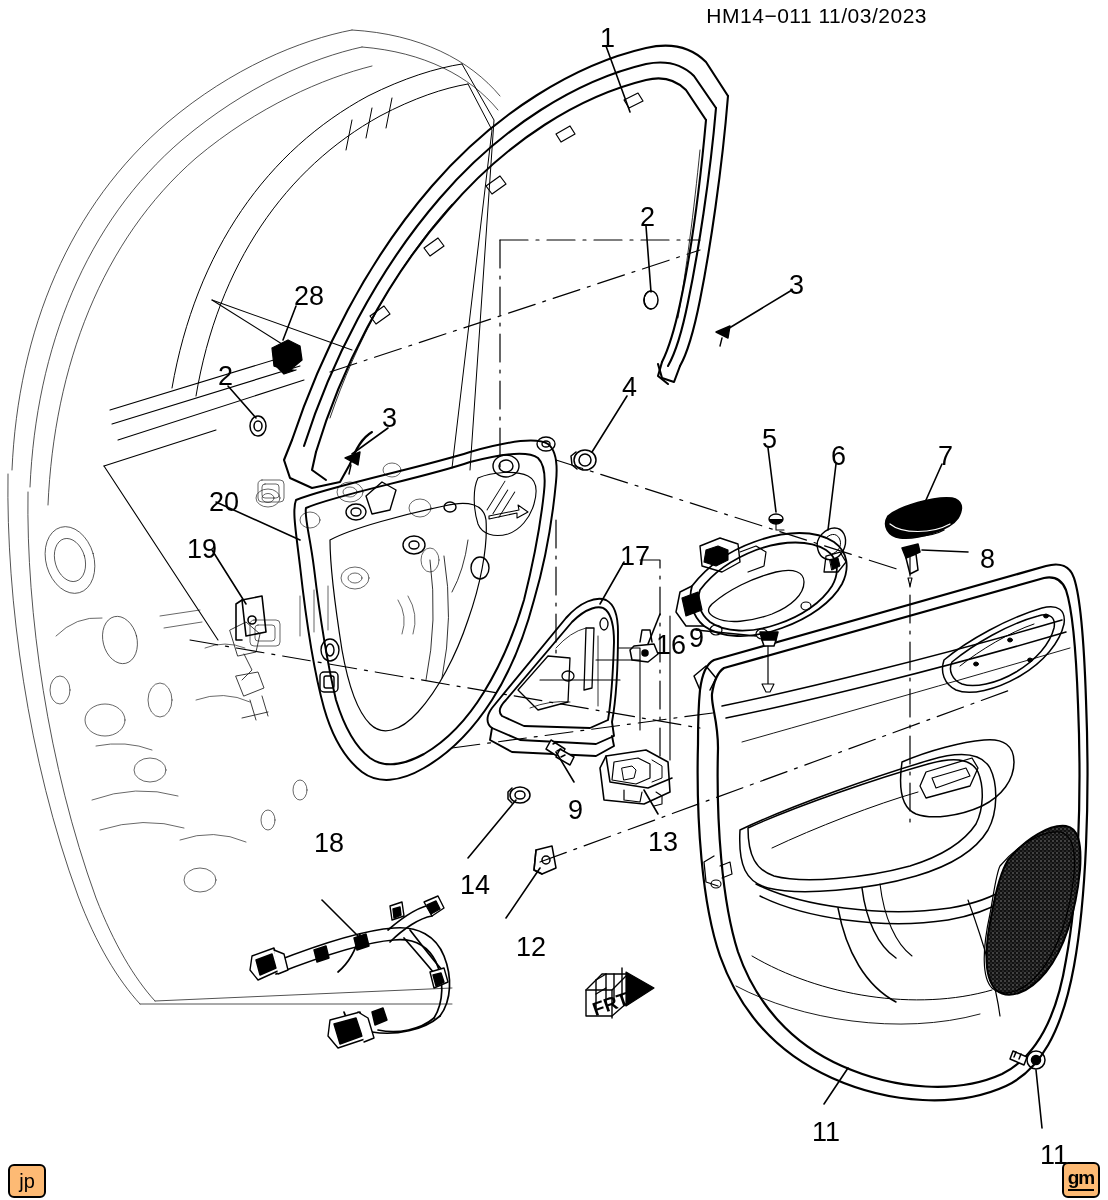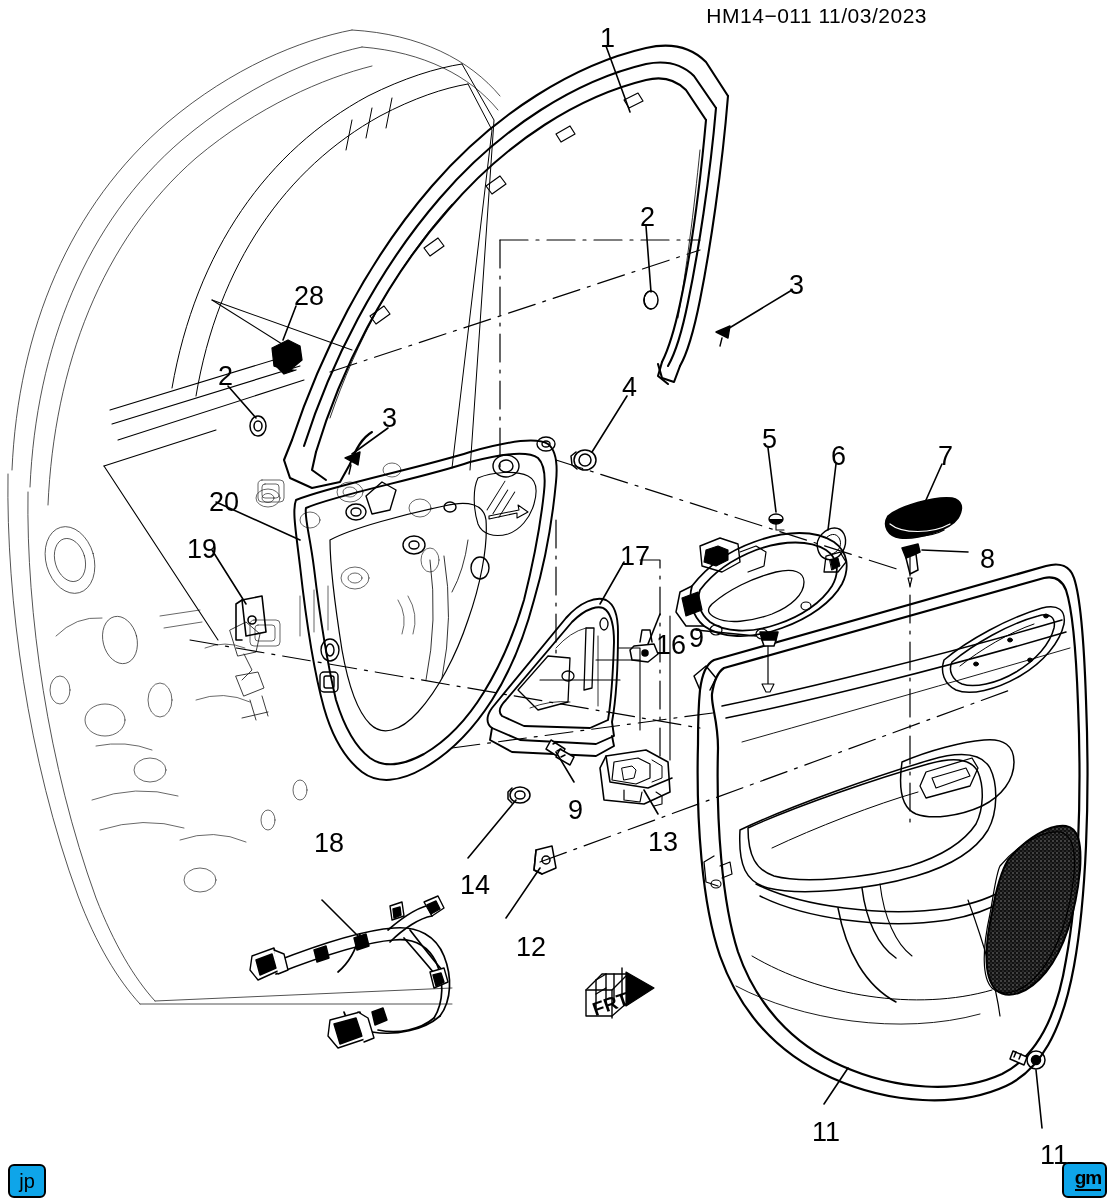--- a/index.html
+++ b/index.html
@@ -2,24 +2,24 @@
 <html><head>
 <meta charset="utf-8">
 <style>
   html,body{margin:0;padding:0;background:#ffffff;}
   body{width:1108px;height:1200px;position:relative;overflow:hidden;
        font-family:"Liberation Sans",sans-serif;color:#000;}
   #sheet{position:absolute;left:0;top:0;width:937px;height:1200px;}
   #art{position:absolute;left:0;top:0;width:1108px;height:1200px;}
   .hdr{position:absolute;right:10px;top:4px;font-size:21px;letter-spacing:.5px;white-space:nowrap;}
   .corner-box{position:absolute;border:2.5px solid #000;border-radius:6px;
-       display:flex;align-items:center;justify-content:center;background:#0ea5e9;}
+       display:flex;align-items:center;justify-content:center;background:#fdba74;}
   #initials{left:8px;top:1164px;width:34px;height:30px;font-size:20px;}
   #gmlogo{left:1062px;top:1162px;width:34px;height:32px;font-size:19px;font-weight:bold;
-       letter-spacing:-1px;padding-left:7px;}
+       letter-spacing:-1px;}
   #gmlogo .gmtxt{border-bottom:2.5px solid #000;line-height:.95;padding-bottom:1px;}
   .callout{position:absolute;font-size:27px;line-height:1;white-space:nowrap;}
 </style>
 </head>
 <body>
 
 <div id="sheet">
 
   <div class="hdr">HM14−011  11/03/2023</div>
 

